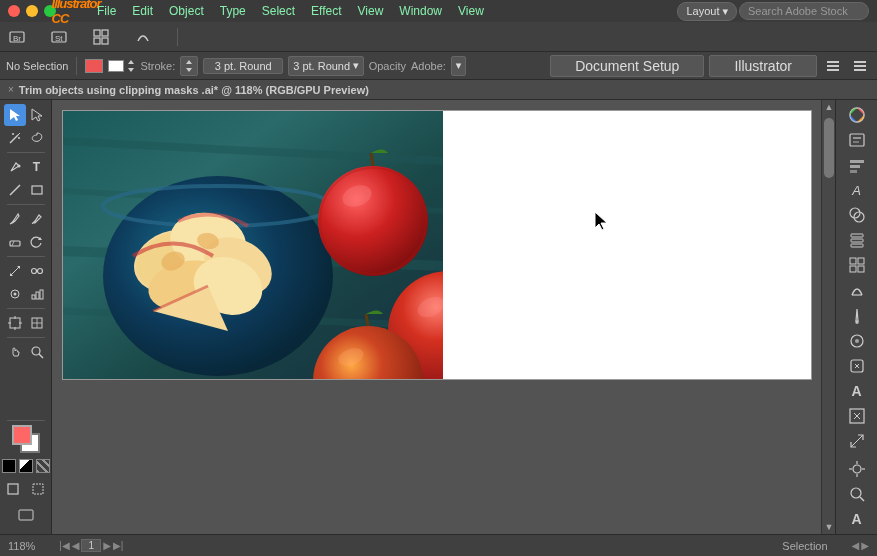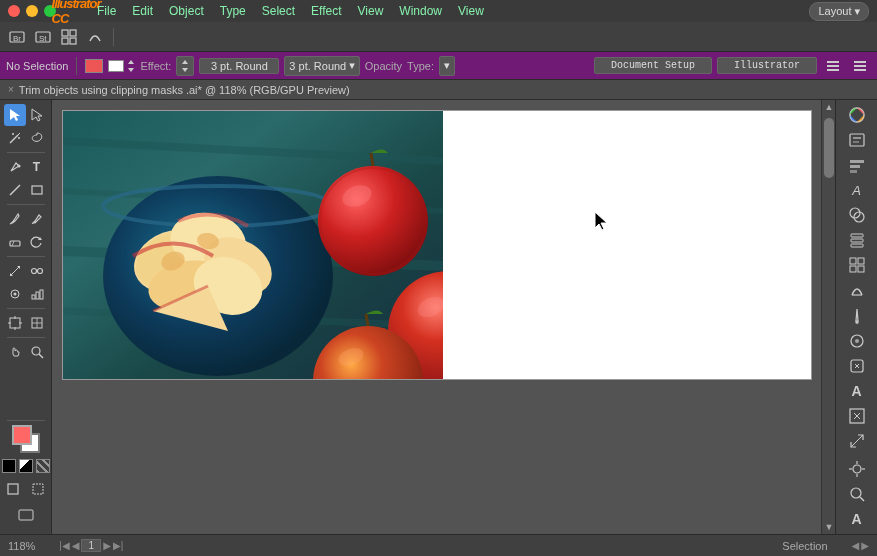--- a/index.html
+++ b/index.html
@@ -19,75 +19,75 @@
     .tl-green { background: #28c840; }
     .app-icon { width: 16px; height: 16px; margin-right: 4px; display: flex; align-items: center; justify-content: center; }
     .ai-logo { font-size: 13px; font-weight: 900; color: #ff8000; letter-spacing: -1px; font-style: italic; }
     .menu-item { padding: 2px 7px; font-size: 12px; color: #86efac; cursor: pointer; border-radius: 3px; }
 
     
     #toolbar {
       width: 100%; height: 30px;
       background: #404040;
       display: flex; align-items: center;
-      padding: 0 6px; gap: 4px;
+      padding: 0 6px; gap: 20px;
       border-bottom: 1px solid #2a2a2a;
     }
     .tb-icon { width: 22px; height: 22px; display: flex; align-items: center; justify-content: center; border-radius: 3px; cursor: pointer; font-size: 13px; color: #ccc; }
     .tb-sep { width: 1px; height: 18px; background: #5a5a5a; margin: 0 3px; }
     .layout-btn {
       background: #555; border: 1px solid #666; border-radius: 9px;
       color: #ddd; padding: 2px 8px; font-size: 11px; cursor: pointer;
       display: flex; align-items: center; gap: 3px;
     }
     .search-box {
       background: #555; border: 1px solid #666; border-radius: 10px;
       color: #ccc; padding: 2px 8px; font-size: 11px; width: 130px;
       outline: none;
     }
     .search-box::placeholder { color: #999; }
     .spacer { flex: 1; }
 
     
     #propbar {
       width: 100%; height: 28px;
-      background: #701a75;
+      background: #404040;
       display: flex; align-items: center;
       padding: 0 6px; gap: 5px;
       border-bottom: 1px solid #2a2a2a;
     }
     .prop-item { display: flex; align-items: center; gap: 3px; font-size: 11px; color: #ccc; }
     .prop-label { color: #aaa; }
     .prop-swatch { width: 18px; height: 14px; border: 1px solid #888; cursor: pointer; }
     .prop-swatch-red { background: #e55; }
     .prop-dropdown {
       background: #555; border: 1px solid #666; border-radius: 2px;
       color: #ddd; padding: 1px 4px; font-size: 11px; cursor: pointer;
       display: flex; align-items: center; gap: 3px; height: 20px;
     }
     .prop-input {
       background: #555; border: 1px solid #666; border-radius: 2px;
       color: #ddd; padding: 1px 4px; font-size: 11px; width: 40px; text-align: center;
       outline: none;
     }
     .prop-btn {
       background: #555; border: 1px solid #666; border-radius: 2px;
-      color: #ddd; padding: 2px 16px; font-size: 10px; cursor: pointer; font-family: Liberation Mono, monospace;
+      color: #ddd; padding: 2px 24px; font-size: 14px; cursor: pointer;
     }
 
     
     #doctab {
       background: #4a4a4a;
       height: 20px;
       display: flex; align-items: center;
       padding: 0 8px; gap: 5px;
       border-bottom: 1px solid #2a2a2a;
     }
     .tab-close { color: #999; font-size: 10px; cursor: pointer; }
-    .tab-title { font-size: 11px; color: #ccc; }
+    .tab-title { font-size: 11px; color: #ccc; font-weight: bold; }
 
     
     #main {
       display: flex;
       width: 100%;
       height: calc(556px - 22px - 30px - 28px - 20px - 22px);
       background: #535353;
     }
 
     
@@ -211,20 +211,21 @@
   <div class="menu-item">Select</div>
   <div class="menu-item">Effect</div>
   <div class="menu-item">View</div>
   <div class="menu-item">Window</div>
   <div class="menu-item">View</div>
   <div class="spacer"></div>
   <div class="layout-btn">
     <span>Layout</span>
     <span>▾</span>
   </div>
+  <input class="search-box" type="text" placeholder="Search Adobe Stock" style="">
 </div>
 
 <div id="toolbar">
   <div class="tb-icon" title="Bridge">
     <svg width="16" height="16" viewBox="0 0 16 16">
         <rect x="1" y="3" width="14" height="10" rx="1" fill="none" stroke="#ccc" stroke-width="1.2"></rect>
         <text x="4" y="12" font-size="8" fill="#ccc">Br</text>
       </svg>
   </div>
   <div class="tb-icon" title="Stock">
@@ -256,38 +257,38 @@
   <div class="tb-sep"></div>
   <div class="prop-swatch prop-swatch-red"></div>
   <div style="position:relative; display:flex; align-items:center; gap:2px;">
     <div class="prop-swatch" style="background:#fff; width:16px; height:12px;"></div>
     <svg width="8" height="14" viewBox="0 0 8 14" style="margin-left:1px;">
         <polyline points="4,1 7,5 1,5" fill="#ccc" stroke="none"></polyline>
         <polyline points="4,13 7,9 1,9" fill="#ccc" stroke="none"></polyline>
       </svg>
   </div>
   <div class="prop-item">
-    <span class="prop-label">Effect:</span>
+    <span class="prop-label">Stroke:</span>
   </div>
   <div class="prop-dropdown">
     <svg width="8" height="14" viewBox="0 0 8 14">
         <polyline points="4,1 7,5 1,5" fill="#ccc"></polyline>
         <polyline points="4,13 7,9 1,9" fill="#ccc"></polyline>
       </svg>
   </div>
   <input class="prop-input" style="width: 80px;" value="3 pt. Round">
   <div class="prop-dropdown">
     <span>3 pt. Round</span>
     <span>▾</span>
   </div>
   <div class="prop-item">
     <span class="prop-label">Opacity</span>
   </div>
   <div class="prop-item">
-    <span class="prop-label">Type:</span>
+    <span class="prop-label">Adobe:</span>
   </div>
   <div class="prop-dropdown">
     <span>▾</span>
   </div>
   <div class="spacer"></div>
   <div class="prop-btn">Document Setup</div>
   <div class="prop-btn">Illustrator</div>
   <div class="tb-icon">
     <svg width="14" height="14" viewBox="0 0 14 14">
         <rect x="1" y="2" width="12" height="2" fill="#ccc"></rect>

